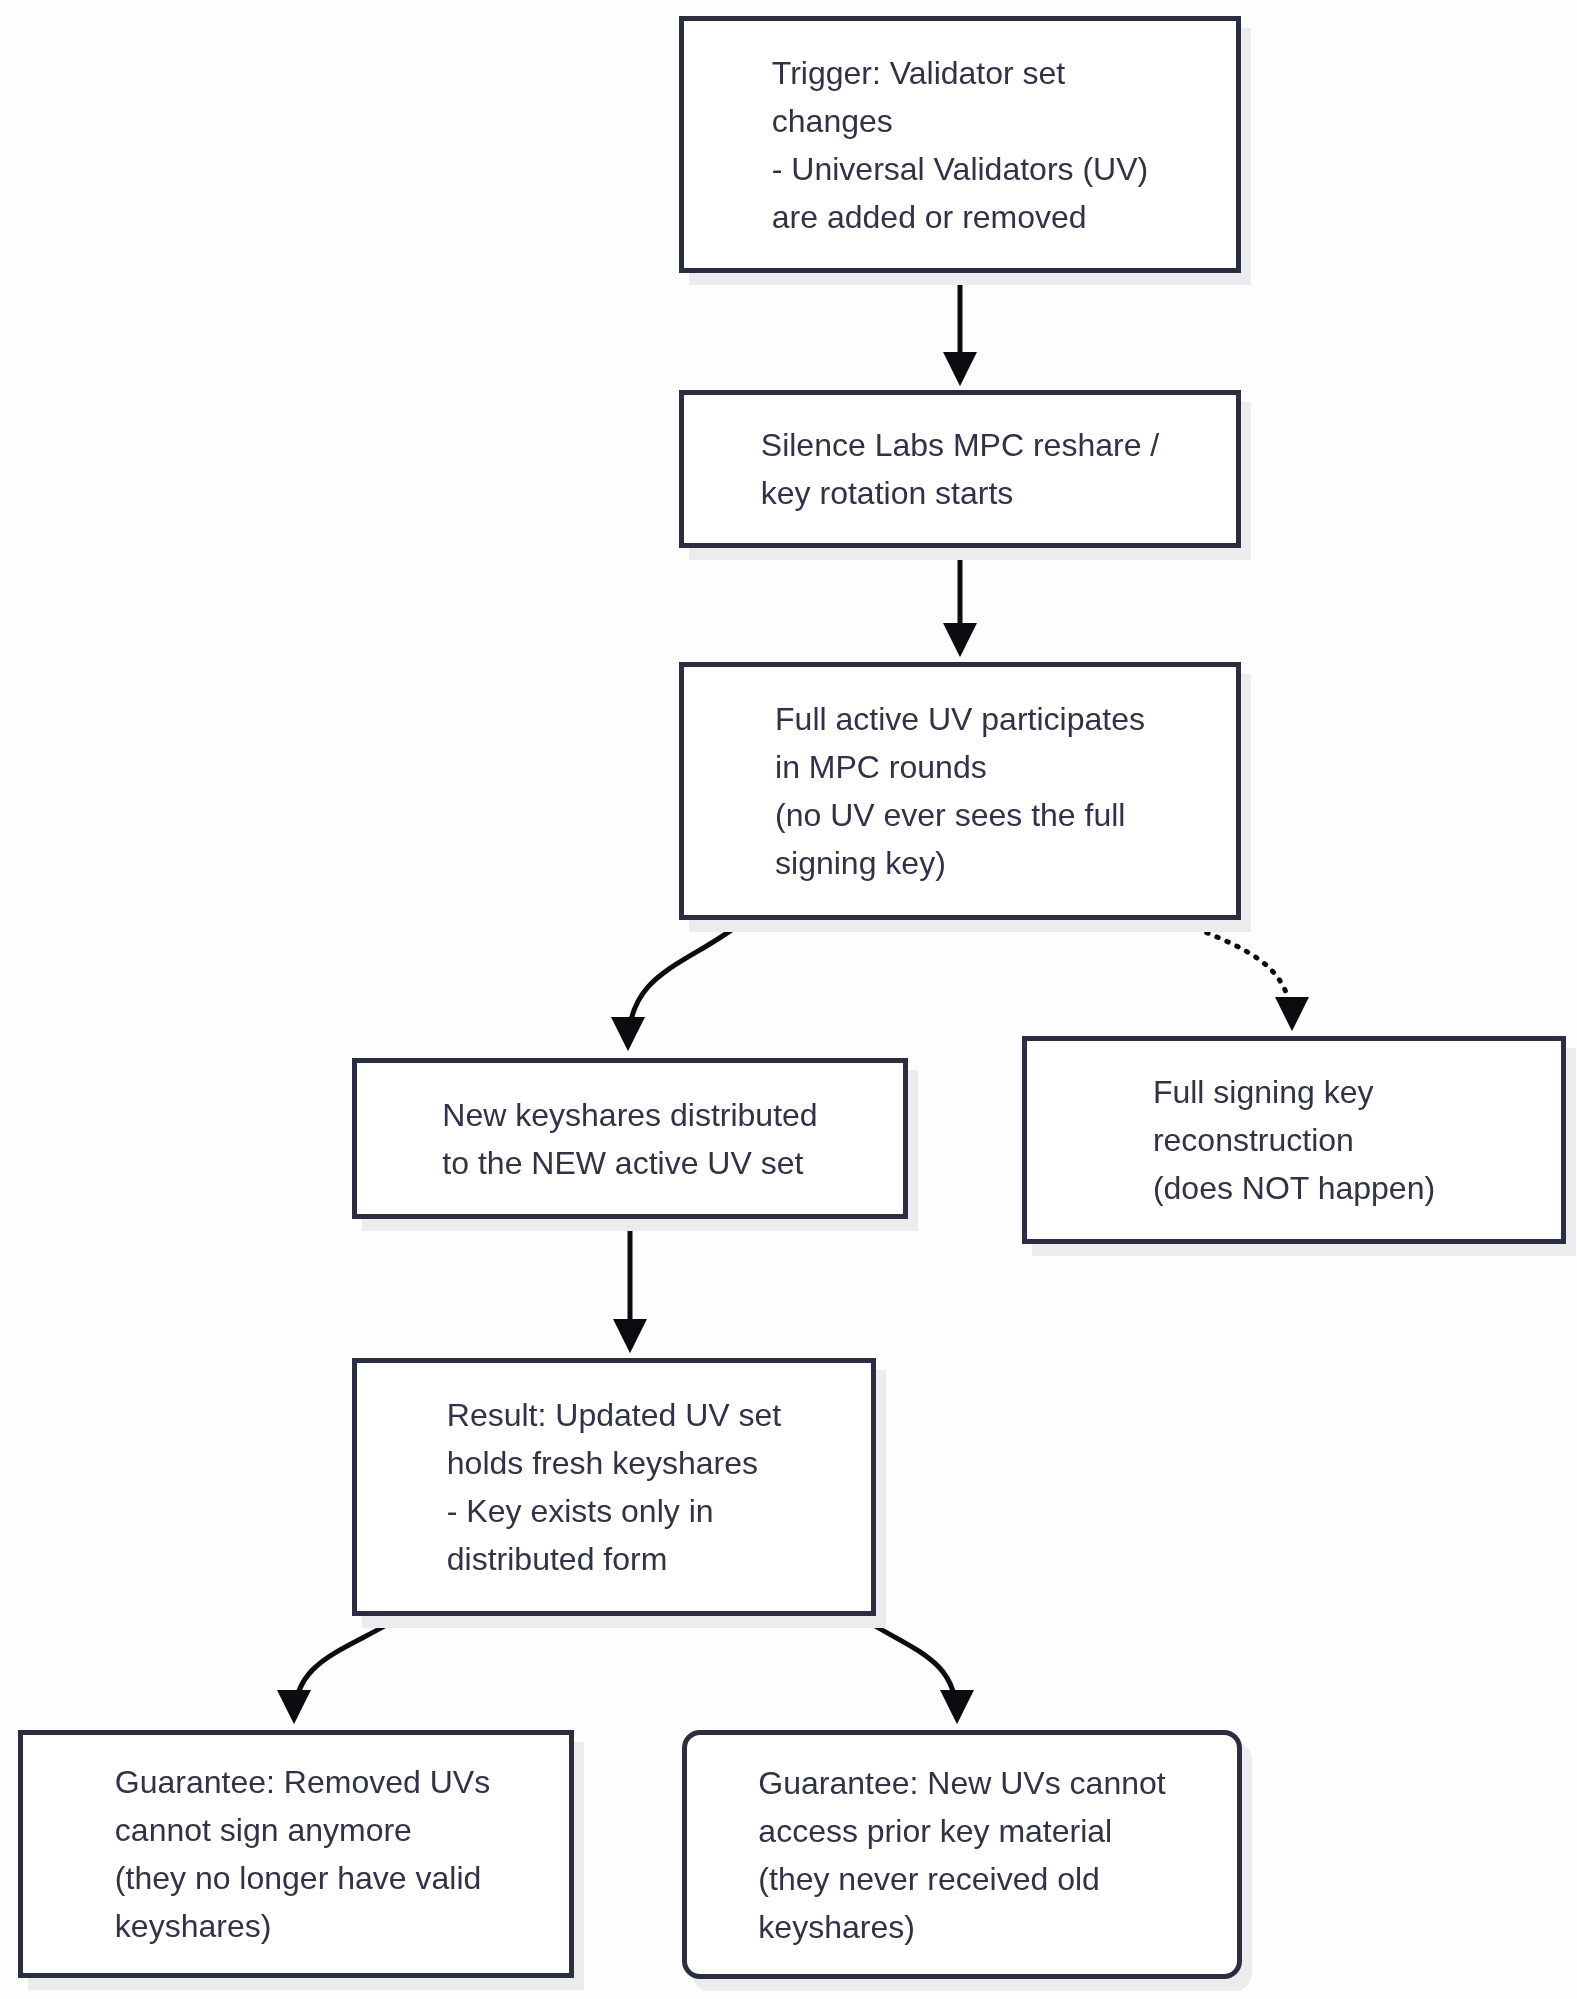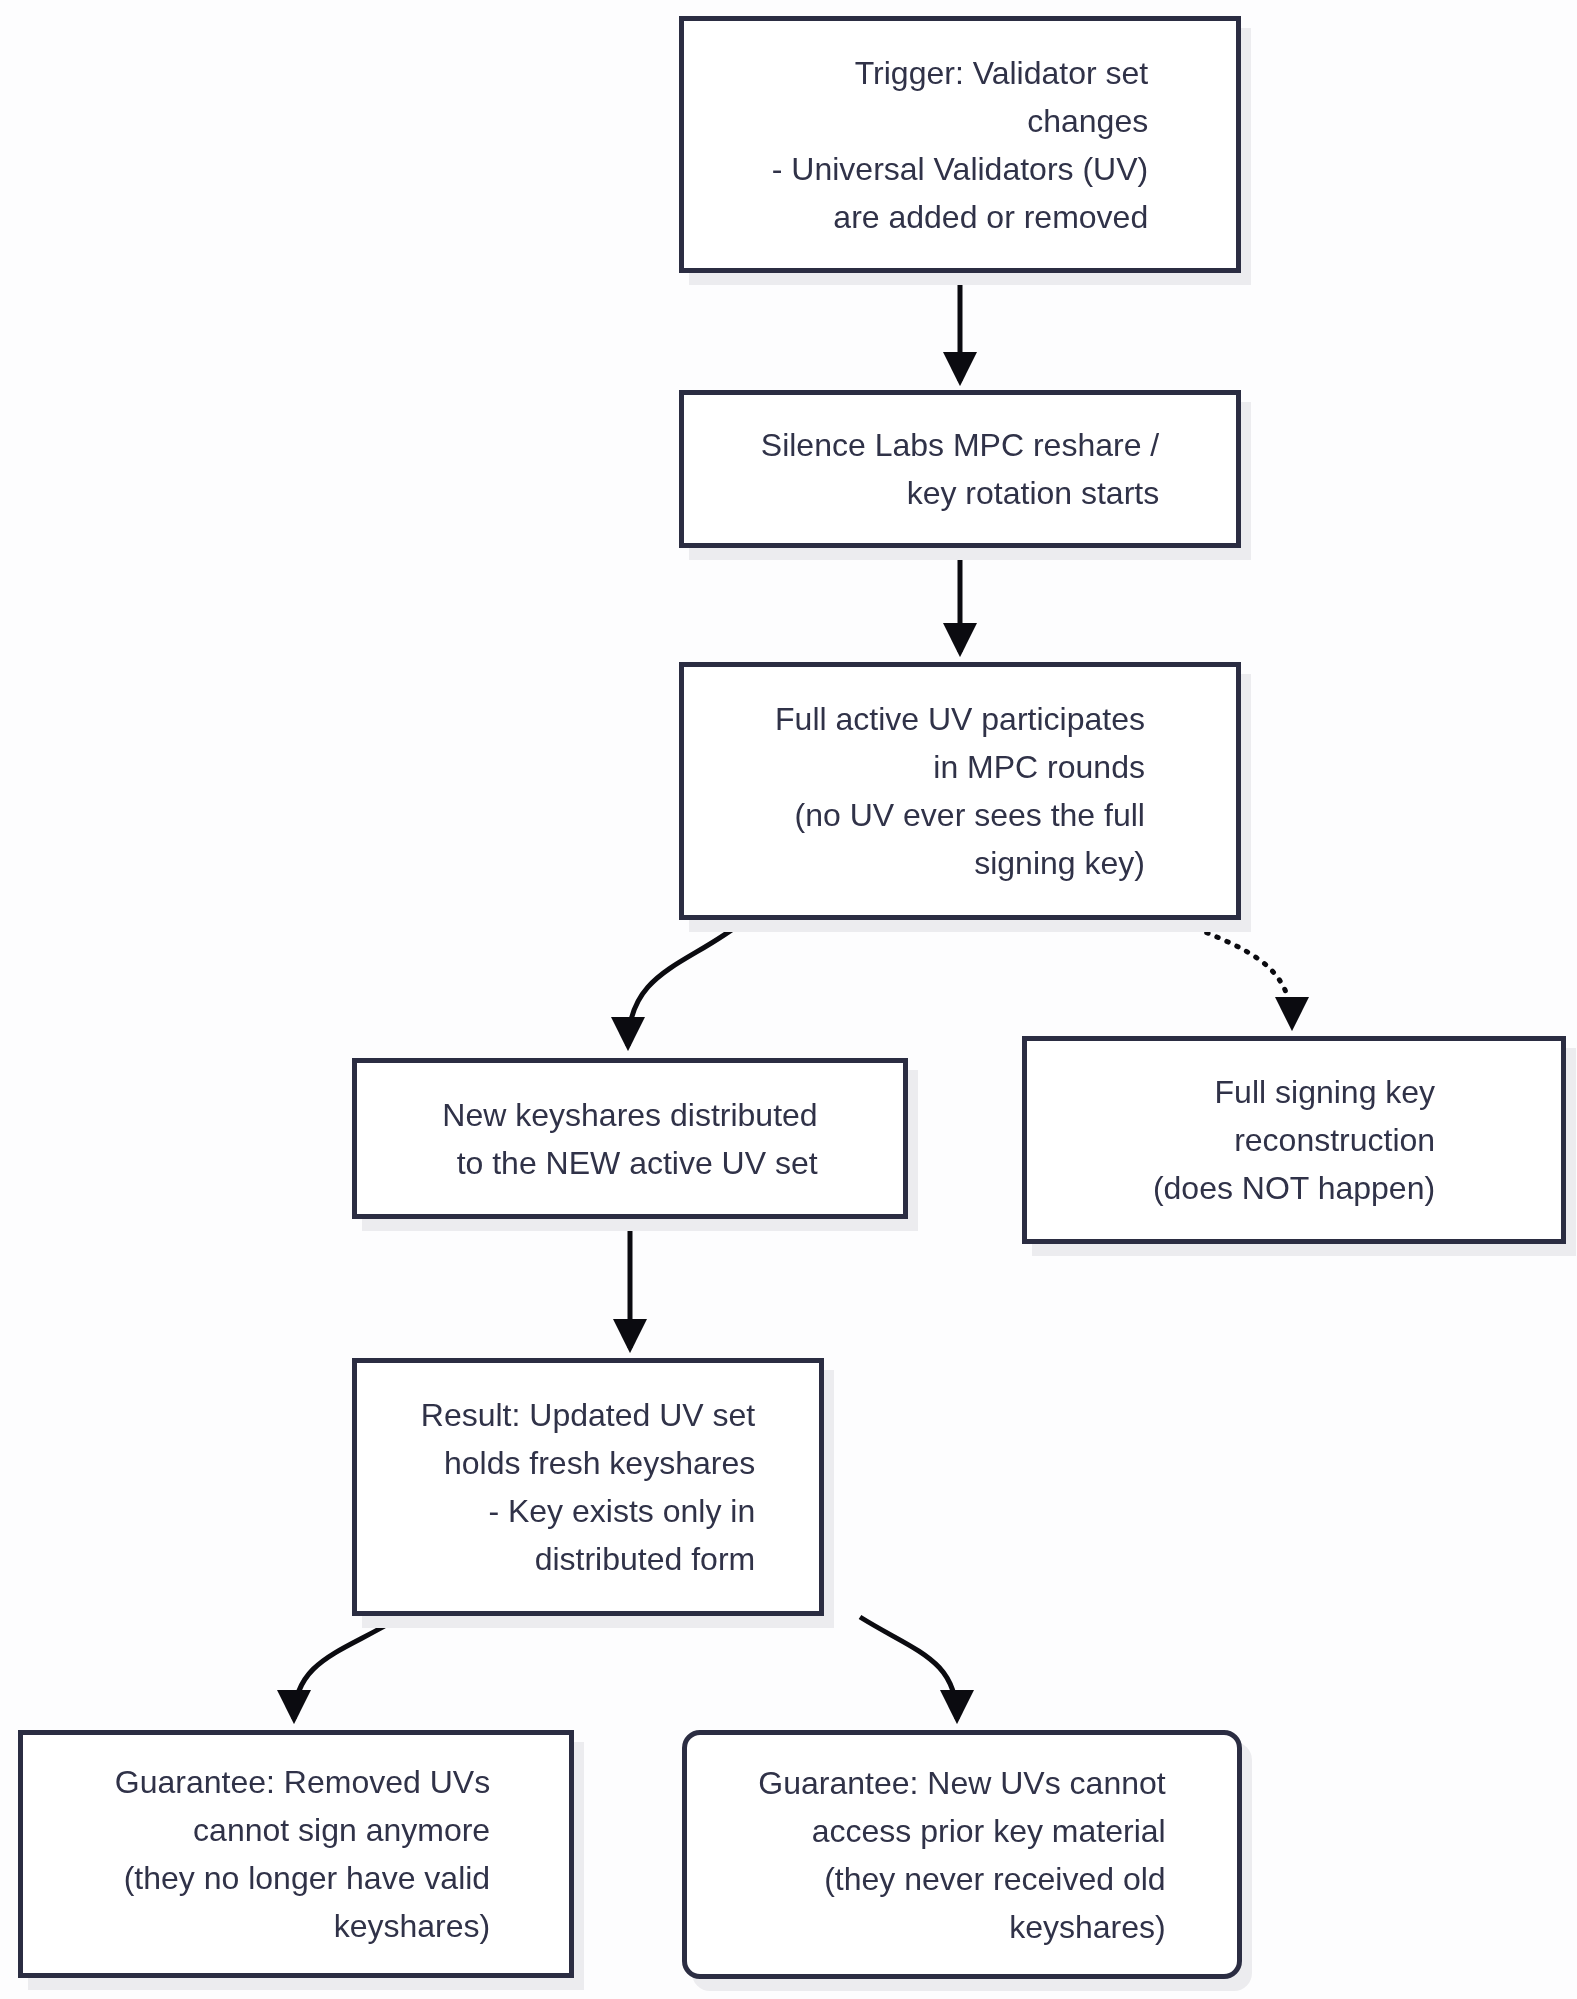--- a/index.html
+++ b/index.html
@@ -32,37 +32,37 @@
     stroke-dasharray: 1.5 9.5;
     stroke-linecap: round;
   }
   #ah path { fill: var(--arrow, #0b0b10); }
   .node {
     position: absolute;
     box-sizing: border-box;
     display: flex;
     align-items: center;
     justify-content: center;
-    text-align: right;
+    text-align: left;
     background: var(--box-fill, #ffffff);
     border: 5px solid var(--box-border, #2b2d42);
     box-shadow: 10px 12px 0 var(--shadow, #ececef);
     color: var(--text, #303248);
     font-size: 32px;
     line-height: 48px;
     padding: 10px 20px;
   }
   .node-text { white-space: pre-line; }
 
   #n-trigger      { left: 679px;  top: 16px;   width: 562px; height: 257px; }
   #n-reshare      { left: 679px;  top: 390px;  width: 562px; height: 158px; }
   #n-mpc          { left: 679px;  top: 662px;  width: 562px; height: 258px; }
   #n-newkeys      { left: 352px;  top: 1058px; width: 556px; height: 161px; }
   #n-fullkey      { left: 1022px; top: 1036px; width: 544px; height: 208px; }
-  #n-result       { left: 352px;  top: 1358px; width: 472px; height: 258px; }
+  #n-result       { left: 352px;  top: 1358px; width: 524px; height: 258px; }
   #n-guar-removed { left: 18px;   top: 1730px; width: 556px; height: 248px; padding-left: 33px; }
   #n-guar-new     { left: 682px;  top: 1730px; width: 560px; height: 249px; border-radius: 18px; }
 </style>
 </head>
 <body>
 
 <div class="canvas">
 
   <svg class="edges" viewBox="0 0 1577 1999" xmlns="http://www.w3.org/2000/svg">
     <defs>

